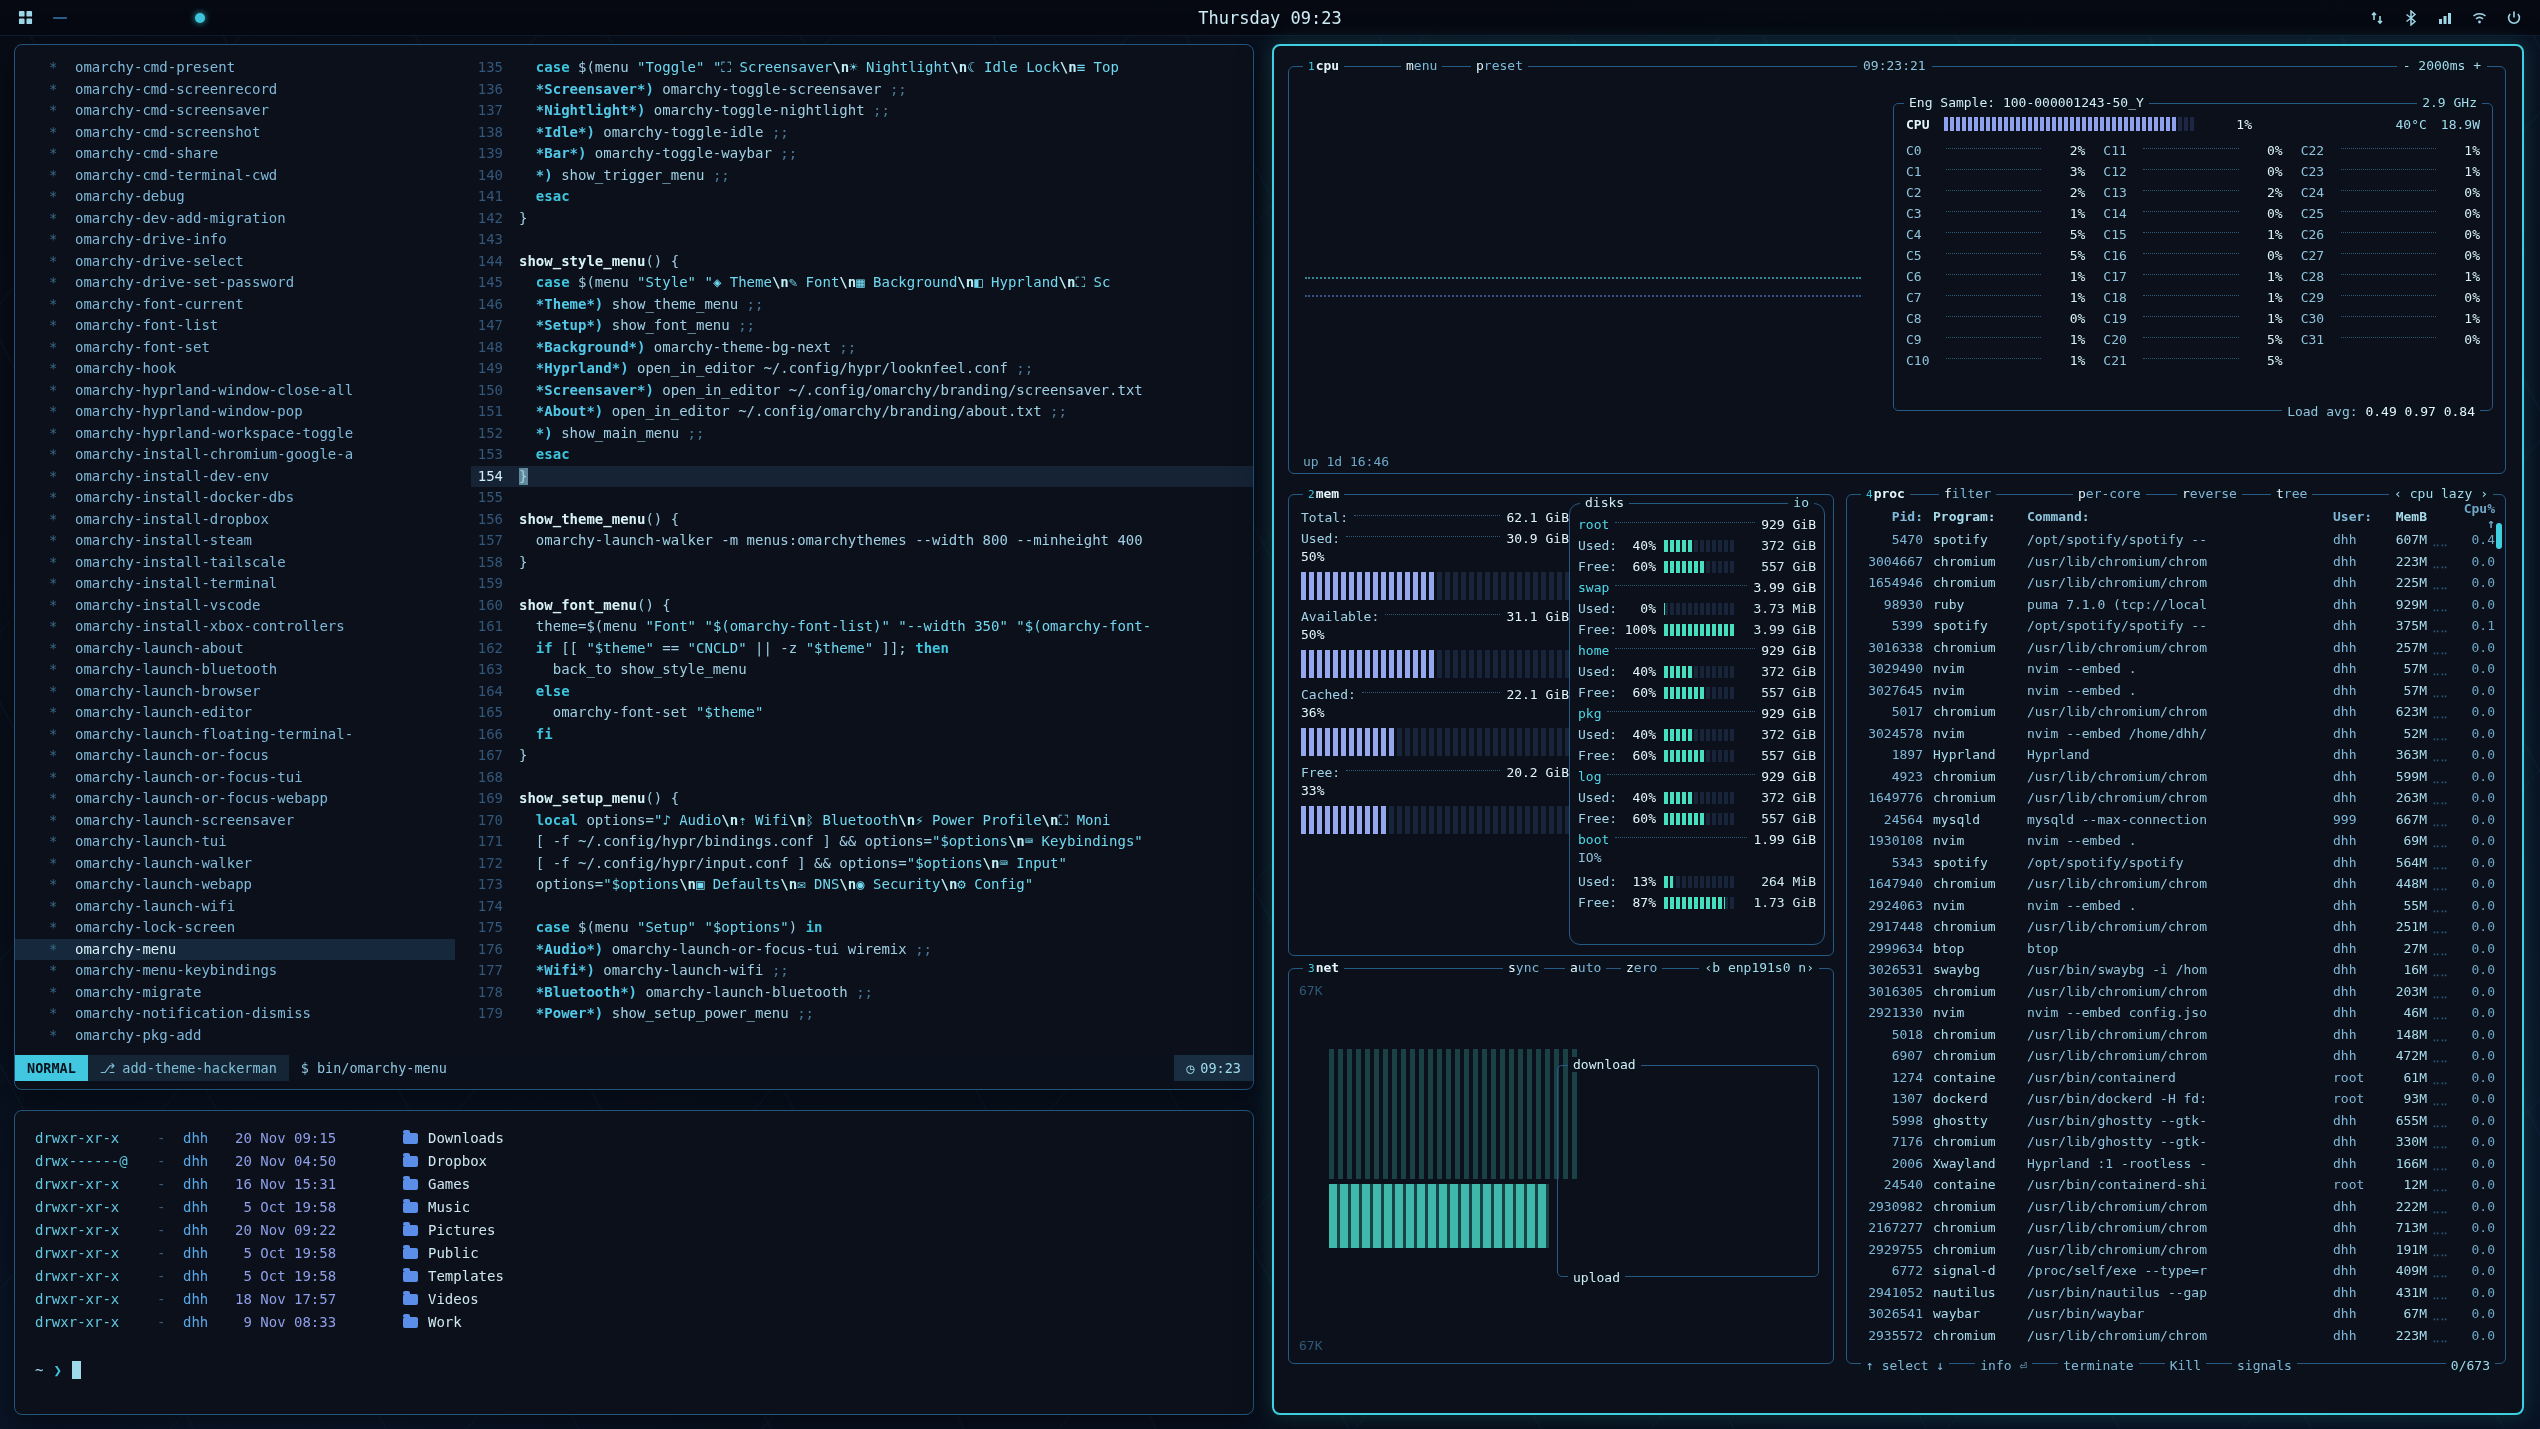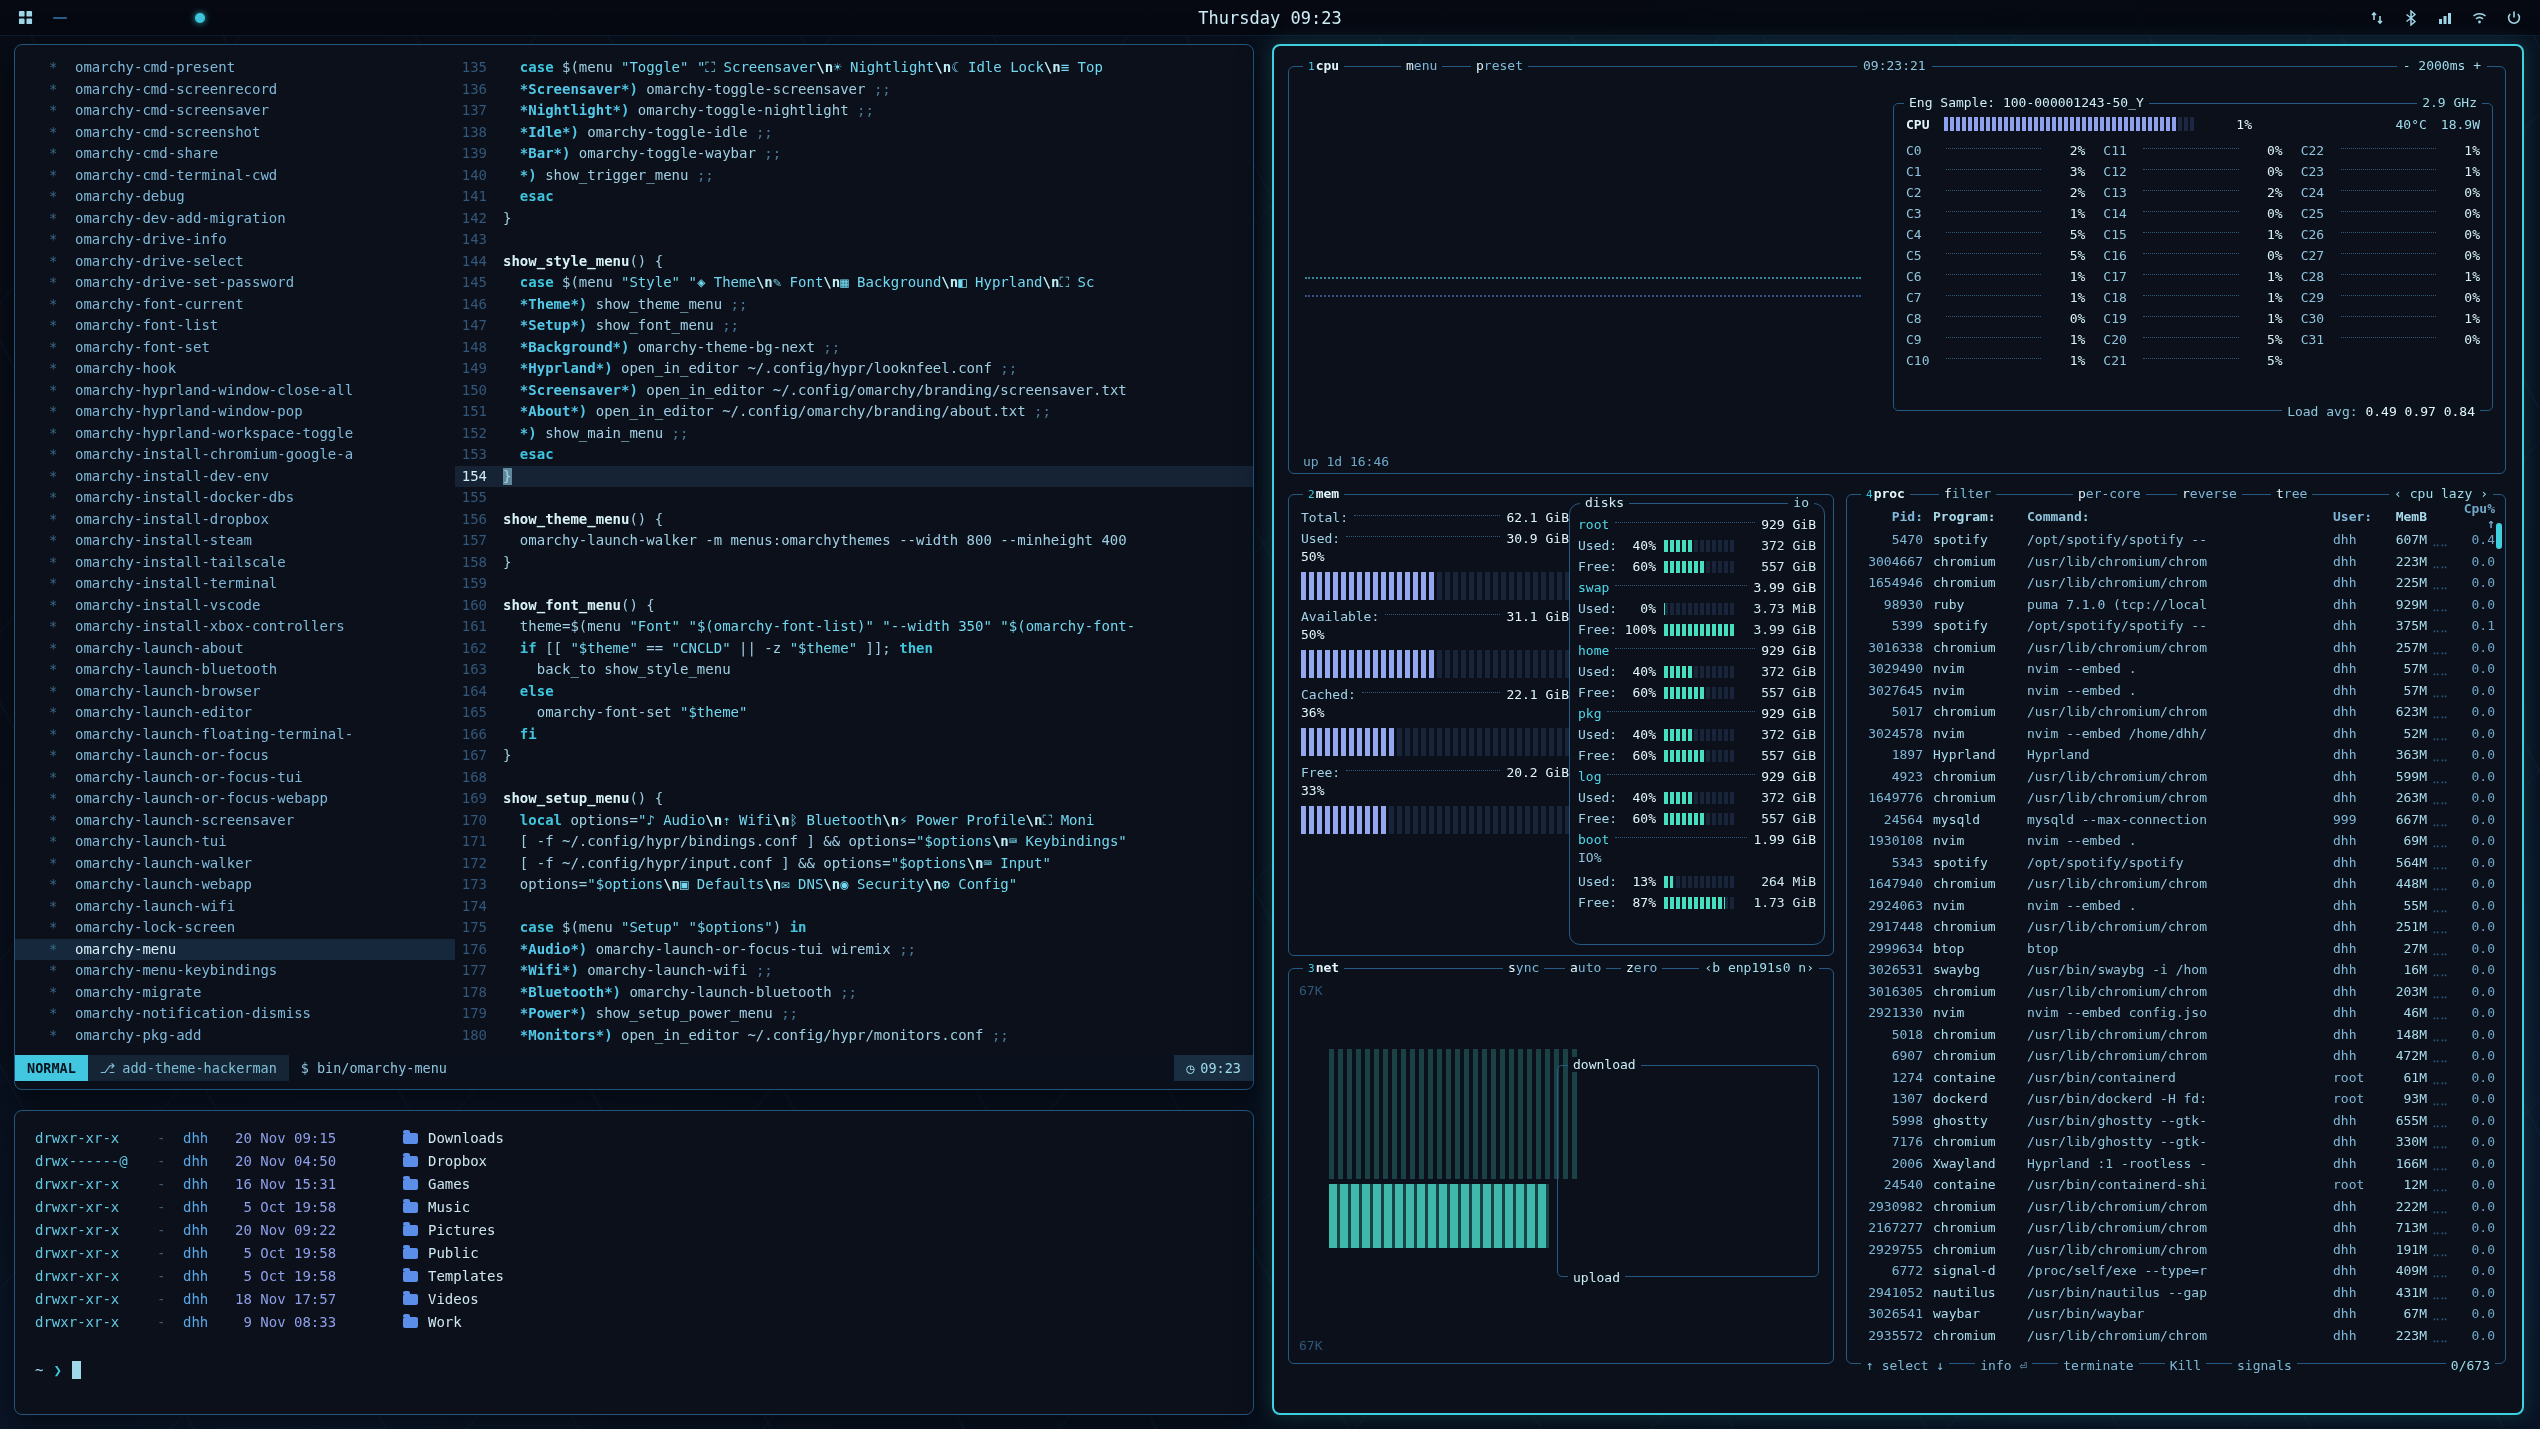--- a/index.html
+++ b/index.html
@@ -38,21 +38,21 @@
     box-shadow:0 10px 34px rgba(0,0,0,.55);overflow:hidden;}
   .win.btop{border:2px solid var(--border-bright);box-shadow:0 0 22px rgba(63,214,223,.22),0 10px 34px rgba(0,0,0,.55);}
 
   
   .editor{left:14px;top:44px;width:1240px;height:1046px;font-size:14px;}
   .editor-main{display:flex;height:calc(100% - 26px);padding-top:12px;}
   .sidebar{width:440px;flex:none;overflow:hidden;}
   .file-item{display:flex;align-items:center;height:21.5px;line-height:21.5px;white-space:pre;color:#7fb8d8;padding-left:34px;}
   .file-item .star{color:#3a6a8a;width:26px;flex:none;}
   .file-item.selected{background:#16293c;color:#d5f1fa;}
-  .codepane{flex:1;overflow:hidden;}
+  .codepane{flex:1;overflow:hidden;margin-left:16px;}
   .code-line{display:flex;height:21.5px;line-height:21.5px;white-space:pre;}
   .code-line .ln{width:48px;flex:none;text-align:right;padding-right:16px;color:var(--dim);}
   .code-line .code-text{flex:1;color:var(--txt);position:relative;}
   .code-line.current{background:#152335;}
   .code-line.current .ln{color:#cfeef8;}
   .code-line.current .code-text::before{content:"";position:absolute;left:0;top:2px;width:9px;height:17px;
     background:rgba(159,220,236,.55);}
   .tok-k{color:#3fc6df;font-weight:bold;}
   .tok-s{color:#71d8ef;}
   .tok-e{color:#bfeef5;font-weight:bold;}
@@ -574,24 +574,20 @@
     <span class="code-text">  <span class="tok-p">*Wifi*)</span> omarchy-launch-wifi <span class="tok-d">;;</span></span>
   </div>
         <div class="code-line">
     <span class="ln">178</span>
     <span class="code-text">  <span class="tok-p">*Bluetooth*)</span> omarchy-launch-bluetooth <span class="tok-d">;;</span></span>
   </div>
         <div class="code-line">
     <span class="ln">179</span>
     <span class="code-text">  <span class="tok-p">*Power*)</span> show_setup_power_menu <span class="tok-d">;;</span></span>
   </div>
-        <div class="code-line">
-    <span class="ln">180</span>
-    <span class="code-text">  <span class="tok-p">*Monitors*)</span> open_in_editor ~/.config/hypr/monitors.conf <span class="tok-d">;;</span></span>
-  </div>
       </div>
   </div>
   <div class="statusline">
     <span class="sl-mode">NORMAL</span>
     <span class="sl-branch">
       <span>⎇</span>
       <span>add-theme-hackerman</span>
     </span>
     <span class="sl-file">
       <span>$</span>

